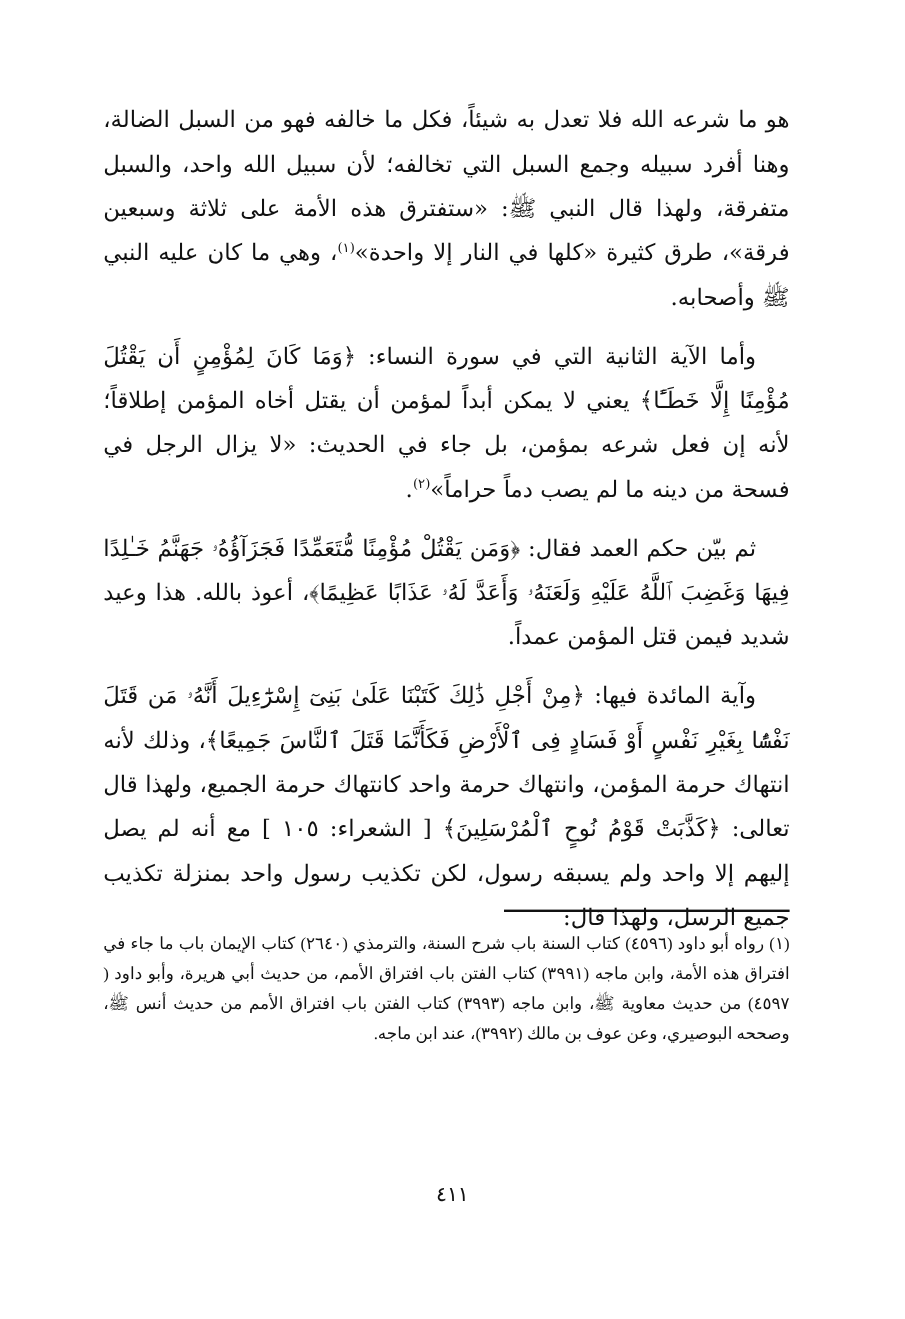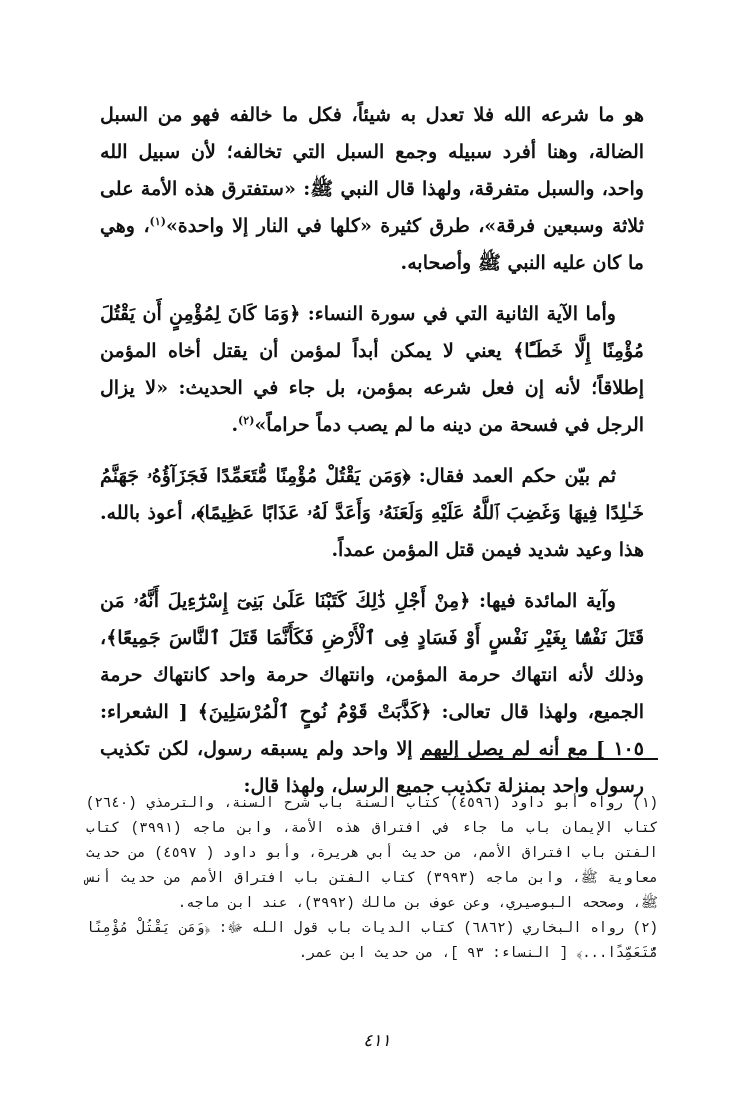--- a/index.html
+++ b/index.html
@@ -2,36 +2,36 @@
 <html><head>
   <meta charset="utf-8">
   <style>
     html, body { margin: 0; padding: 0; background: #ffffff; }
     body { width: 754px; height: 1099px; position: relative; overflow: hidden; color: #111; }
     .page {
       position: absolute; left: 86px; top: 82px; width: 572px;
       direction: rtl; text-align: justify; text-align-last: right;
       font-family: "DejaVu Serif", serif;
     }
-    .para { font-size: 19px; line-height: 37px; margin: 14px; font-weight: bold; }
+    .para { font-size: 19px; line-height: 37px; margin: 0; }
     .para.gap { margin-top: 12px; }
     .indent { display: inline-block; width: 28px; }
     .sup { font-size: 11px; vertical-align: super; line-height: 0; }
     .sep {
       position: absolute; left: 420px; top: 758px; width: 238px; height: 2px; background: #111;
     }
     .footnotes {
       position: absolute; left: 86px; top: 775px; width: 572px;
       direction: rtl; text-align: justify; text-align-last: right;
-      font-family: Liberation Mono, monospace; font-size: 14px; line-height: 25px; margin-top: 16px;
+      font-family: Liberation Serif, serif; font-size: 14px; line-height: 25px;
     }
     .fn { margin: 0; }
     .pagenum {
-      position: absolute; left: 0; width: 754px; top: 1030px; text-align: center;
-      font-family: "DejaVu Serif", serif; font-size: 17px; direction: rtl; font-style: italic;
+      position: absolute; left: 0; width: 754px; top: 985px; text-align: center;
+      font-family: "DejaVu Serif", serif; font-size: 17px; direction: rtl;
     }
   </style>
 </head>
 <body>
 
 <div class="page">
   <p class="para">
     <span>هو ما شرعه الله فلا تعدل به شيئاً، فكل ما خالفه فهو من السبل الضالة، وهنا أفرد سبيله وجمع السبل التي تخالفه؛ لأن سبيل الله واحد، والسبل متفرقة، ولهذا قال النبي ﷺ: «ستفترق هذه الأمة على ثلاثة وسبعين فرقة»، طرق كثيرة «كلها في النار إلا واحدة»</span><span class="sup">(١)</span><span>، وهي ما كان عليه النبي ﷺ وأصحابه.</span>
   </p>
   <p class="para gap">
@@ -45,19 +45,15 @@
   </p>
 </div>
 
 <div class="sep"></div>
 
 <div class="footnotes">
   <p class="fn">
     <span>(١)</span>
     <span>رواه أبو داود (٤٥٩٦) كتاب السنة باب شرح السنة، والترمذي (٢٦٤٠) كتاب الإيمان باب ما جاء في افتراق هذه الأمة، وابن ماجه (٣٩٩١) كتاب الفتن باب افتراق الأمم، من حديث أبي هريرة، وأبو داود ( ٤٥٩٧) من حديث معاوية ﷺ، وابن ماجه (٣٩٩٣) كتاب الفتن باب افتراق الأمم من حديث أنس ﷺ، وصححه البوصيري، وعن عوف بن مالك (٣٩٩٢)، عند ابن ماجه.</span>
   </p>
-  <p class="fn">
-    <span>(٢)</span>
-    <span>رواه البخاري (٦٨٦٢) كتاب الديات باب قول الله ﷻ: ﴿وَمَن يَقْتُلْ مُؤْمِنًا مُّتَعَمِّدًا...﴾ [ النساء: ٩٣ ]، من حديث ابن عمر.</span>
-  </p>
 </div>
 
 <div class="pagenum">٤١١</div>
 
 </body></html>

